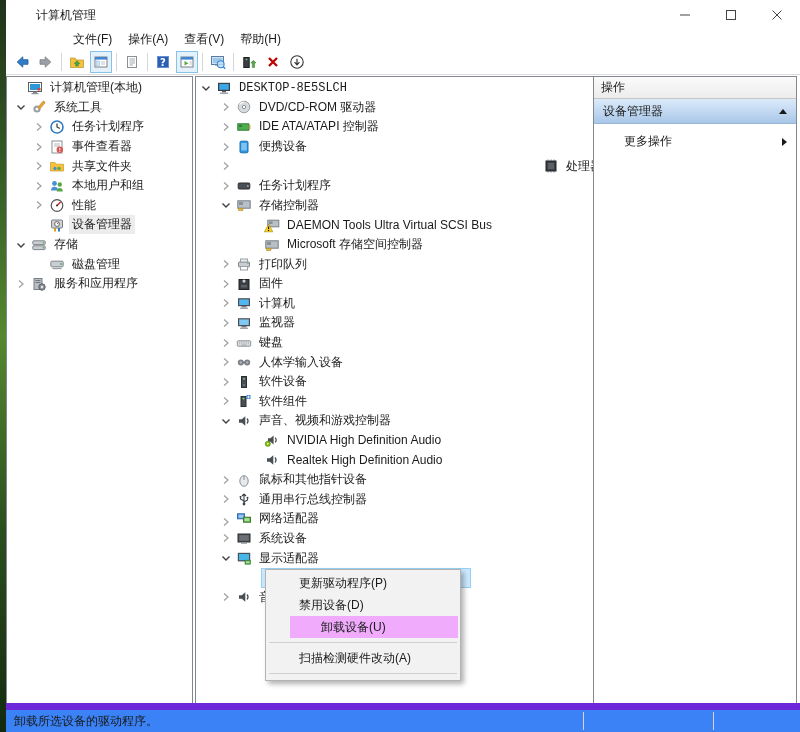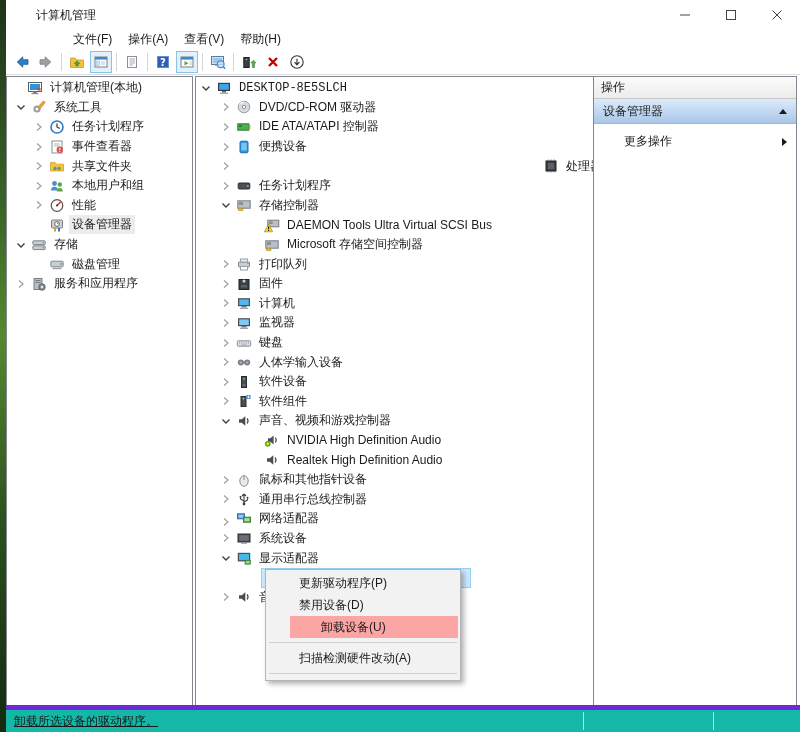--- a/index.html
+++ b/index.html
@@ -44,26 +44,26 @@
     background:linear-gradient(180deg,#dcebfa,#a9c7e8);border-bottom:1px solid #9ab6d6;}
   .ap-section-label{flex:1;}
   .tri-up{width:0;height:0;border-left:4px solid transparent;border-right:4px solid transparent;border-bottom:5px solid #1a1a1a;}
   .tri-right{width:0;height:0;border-top:4px solid transparent;border-bottom:4px solid transparent;border-left:5px solid #1a1a1a;}
   .ap-more{display:flex;align-items:center;padding:9px 9px 0 30px;}
   .ap-more-label{flex:1;}
   
   #ctx{position:absolute;left:265px;top:569px;width:196px;background:#f2f2f2;border:1px solid #b3b3b3;
     box-shadow:3px 3px 5px rgba(0,0,0,0.3);padding:2px 0;z-index:10;box-sizing:border-box;}
   .ctx-item{height:22px;line-height:22px;padding-left:31px;margin:0 2px;}
-  .ctx-item.hl{background:#fca5a5;margin-left:24px;}
+  .ctx-item.hl{background:#f0abfc;margin-left:24px;}
   .ctx-item.bold{font-weight:bold;}
   .ctx-sep{height:1px;background:#d0d0d0;margin:4px 3px;}
   
-  #statusbar{position:absolute;left:0;right:0;bottom:0;height:22px;background:#14b8a6;
-    border-top:5px solid #6d28d9;display:flex;align-items:center;text-decoration:underline;}
+  #statusbar{position:absolute;left:0;right:0;bottom:0;height:22px;background:#3b82f6;
+    border-top:7px solid #6d28d9;display:flex;align-items:center;}
   .status-text{padding-left:8px;}
   .status-div{position:absolute;top:2px;bottom:2px;width:1px;background:#d5d5d5;}
 </style>
 </head>
 <body>
 
 <div id="desktop-strip"></div>
 
 <div id="window">
 

